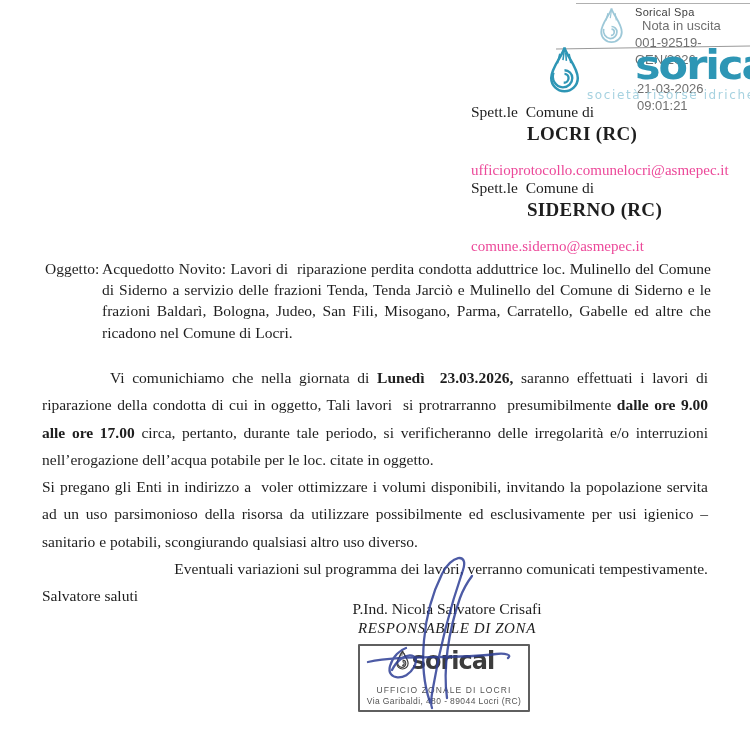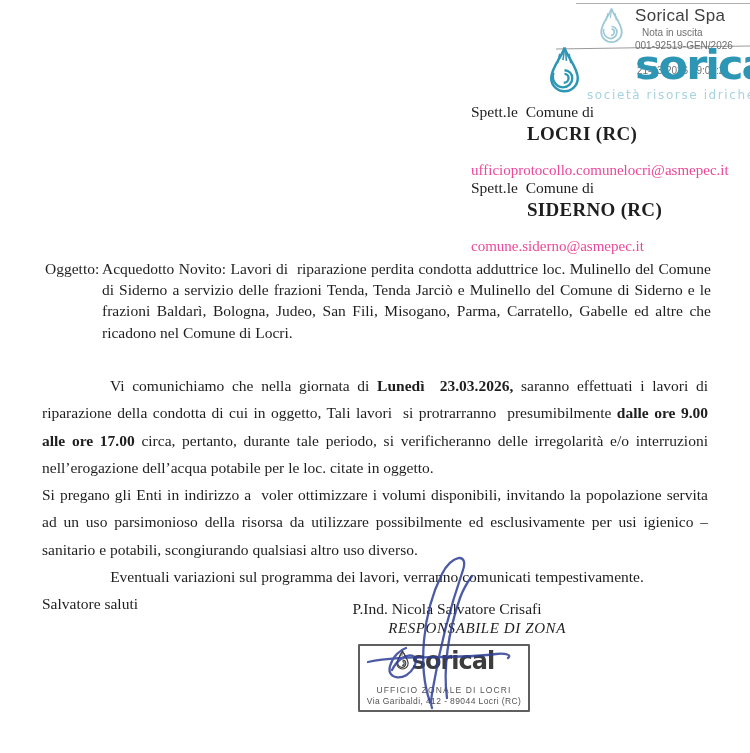--- a/index.html
+++ b/index.html
@@ -7,22 +7,22 @@
     position:relative;width:750px;height:753px;background:#ffffff;overflow:hidden;
     font-family:"Liberation Serif","DejaVu Serif",serif;color:#1e1e1e;
   }
   
   .rule{position:absolute;height:1px;background:#b0b0b0;}
   .rule-top{top:3px;left:576px;width:174px;}
   .rule-bottom{top:47px;left:556px;width:194px;transform:rotate(-0.9deg);background:#9a9a9a;}
   .protocol-stamp{position:absolute;top:6px;left:597px;display:flex;align-items:flex-start;}
   .ps-icon{width:29px;height:41px;opacity:.75;}
   .ps-text{margin-left:9px;font-family:"Liberation Sans","DejaVu Sans",sans-serif;color:#4f4f4f;}
-  .ps-company{font-size:17px;letter-spacing:.3px;color:#3f3f3f;}
-  .ps-small{font-size:10px;color:#6f6f6f;line-height:1.3;filter:blur(.2px);}
+  .ps-company{font-size:11px;letter-spacing:.3px;color:#3f3f3f;}
+  .ps-small{font-size:13px;color:#6f6f6f;line-height:1.3;filter:blur(.2px);}
   .ps-note{padding-left:7px;}
   .ps-datetime{padding-left:2px;margin-top:12px;}
   
   .logo{position:absolute;top:46px;left:543px;display:flex;align-items:flex-start;}
   .logo-icon{width:43px;height:50px;}
   .logo-right{display:flex;flex-direction:column;align-items:center;margin-left:1px;}
   .logo-word{
     font-family:"DejaVu Sans","Liberation Sans",sans-serif;font-weight:bold;
     font-size:43px;line-height:.92;color:#2e96b5;letter-spacing:-2px;transform:scaleY(.96);
   }
@@ -35,30 +35,30 @@
   .recipient-1{top:102px;}
   .recipient-2{top:178px;}
   .r-city{font-weight:bold;font-size:19px;margin-left:56px;letter-spacing:.3px;}
   .r-email{color:#ec4899;font-size:15px;margin-top:15px;}
   
   .subject{position:absolute;top:258px;left:45px;width:666px;font-size:15.5px;
     line-height:1.37;text-align:justify;}
   .subject-inner{padding-left:57px;position:relative;}
   .subject-label{position:absolute;left:0;top:0;}
   
-  .body-text{position:absolute;top:372px;left:42px;width:666px;font-size:15.5px;
+  .body-text{position:absolute;top:364px;left:42px;width:666px;font-size:15.5px;
     line-height:1.76;text-align:justify;}
   .body-text p{margin:0;}
   .p1{text-indent:68px;}
-  .p3{padding-left:4px;text-align:center;}
+  .p3{padding-left:4px;text-align:right;}
   .closing{margin-top:1px;text-align:left;}
   .b{font-weight:bold;}
   
   .signatory{position:absolute;top:599px;left:328px;width:238px;text-align:center;font-size:15.5px;line-height:1.3;}
-  .signatory-role{font-style:italic;font-size:15px;letter-spacing:.6px;text-align:right;}
+  .signatory-role{font-style:italic;font-size:15px;letter-spacing:.6px;}
   
   .office-stamp{
     position:absolute;top:644px;left:358px;width:172px;height:68px;
     border:2px solid #4a4a4a;border-radius:1px;box-sizing:border-box;
     display:flex;flex-direction:column;align-items:center;justify-content:center;
     opacity:.88;filter:blur(.2px);background:rgba(255,255,255,.2);
   }
   .os-logo{display:flex;align-items:center;margin-top:-2px;}
   .os-icon{width:17px;height:21px;margin-right:1px;}
   .os-word{font-family:"DejaVu Sans",sans-serif;font-weight:bold;font-size:24px;
@@ -146,21 +146,21 @@
         <svg viewBox="0 0 24 32" width="17" height="21">
           <path d="M12 1 C 11 6, 3.5 13.5, 3.5 20.5 a 8.5 8.5 0 0 0 17 0 C 20.5 13.5, 13 6, 12 1 Z" fill="none" stroke="#222" stroke-width="1.8"></path>
           <path d="M12 2 L 11 9 M 9 5 L 7.5 11 M 15 5 L 16 11" fill="none" stroke="#222" stroke-width="1.2"></path>
           <path d="M12 15.5 a 5 5 0 0 1 5 5 a 6 6 0 0 1 -6 6 a 7 7 0 0 1 -6 -9.5
                    M 12 17.8 a 2.6 2.6 0 0 1 2.6 2.6 a 3.1 3.1 0 0 1 -3.1 3.1" fill="none" stroke="#222" stroke-width="1.7"></path>
         </svg>
       </span>
       <span class="os-word">sorical</span>
     </div>
     <div class="os-line">UFFICIO ZONALE DI LOCRI</div>
-    <div class="os-line os-line2">Via Garibaldi, 412 - 89044 Locri (RC)</div>
+    <div class="os-line os-line2">Via Garibaldi, 480 - 89044 Locri (RC)</div>
   </div>
 
   <div class="handwriting">
     <svg viewBox="0 0 190 170" width="190" height="170">
       <g fill="none" stroke="#2e3f96" stroke-width="2.3" stroke-linecap="round" opacity="0.85">
         <path d="M 82,152 C 70,118 74,64 94,24 C 103,5 121,2 115,20 C 104,52 92,96 85,138 C 83,148 82,154 84,158"></path>
         <path d="M 99,148 C 95,120 100,82 112,48 C 116,37 121,30 124,26"></path>
         <path d="M 44,120 C 54,100 74,102 66,117 C 58,132 38,130 42,116 C 45,106 52,100 58,98"></path>
         <path d="M 20,112 C 55,104 100,110 148,104 C 158,103 164,105 160,108"></path>
       </g>

